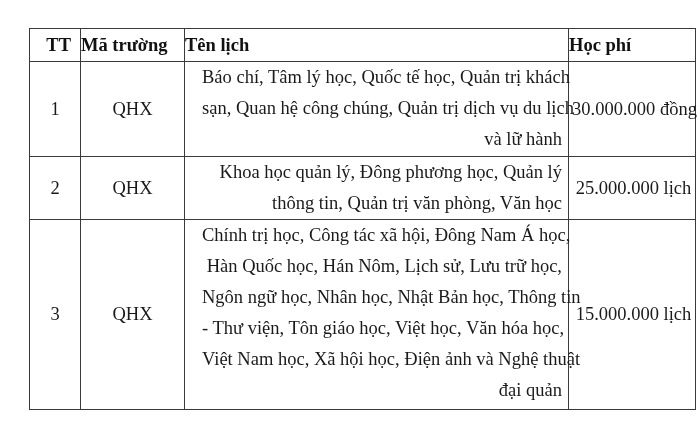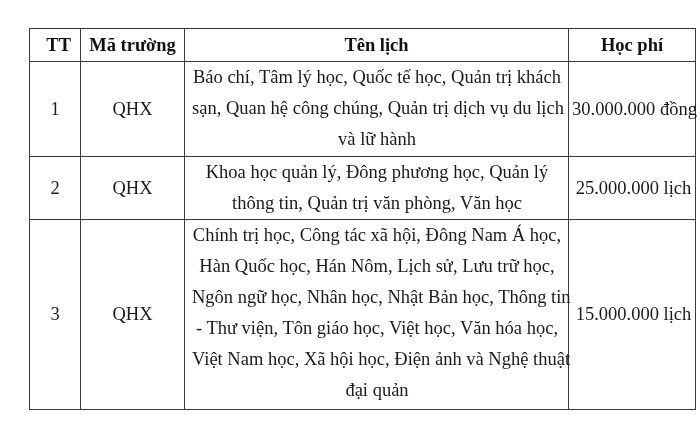--- a/index.html
+++ b/index.html
@@ -26,34 +26,34 @@
     }
     .doc-table th, .doc-table td {
       border: 1.3px solid #3a3a3a;
       padding: 0;
       font-size: 18.5px;
       line-height: 31px;
     }
     .doc-table th {
       font-weight: bold;
       height: 32px;
-      text-align: center;
+      text-align: left;
       vertical-align: middle;
       color: #111;
     }
     .doc-table th.c-tt { text-align: right; padding-right: 9px; }
     .doc-table td.c-tt,
     .doc-table td.c-code {
       text-align: center;
       vertical-align: middle;
     }
     .doc-table td.c-names {
-      text-align: center;
+      text-align: right;
       vertical-align: top;
-      padding: 0 6px 0 7px;
+      padding: 0 6px 0 17px;
     }
     .doc-table td.c-fee {
       text-align: center;
       vertical-align: middle;
       padding-left: 3px;
       white-space: nowrap;
     }
     .row-1 td { height: 94px; }
     .row-2 td { height: 62px; }
     .row-3 td { height: 189px; }

